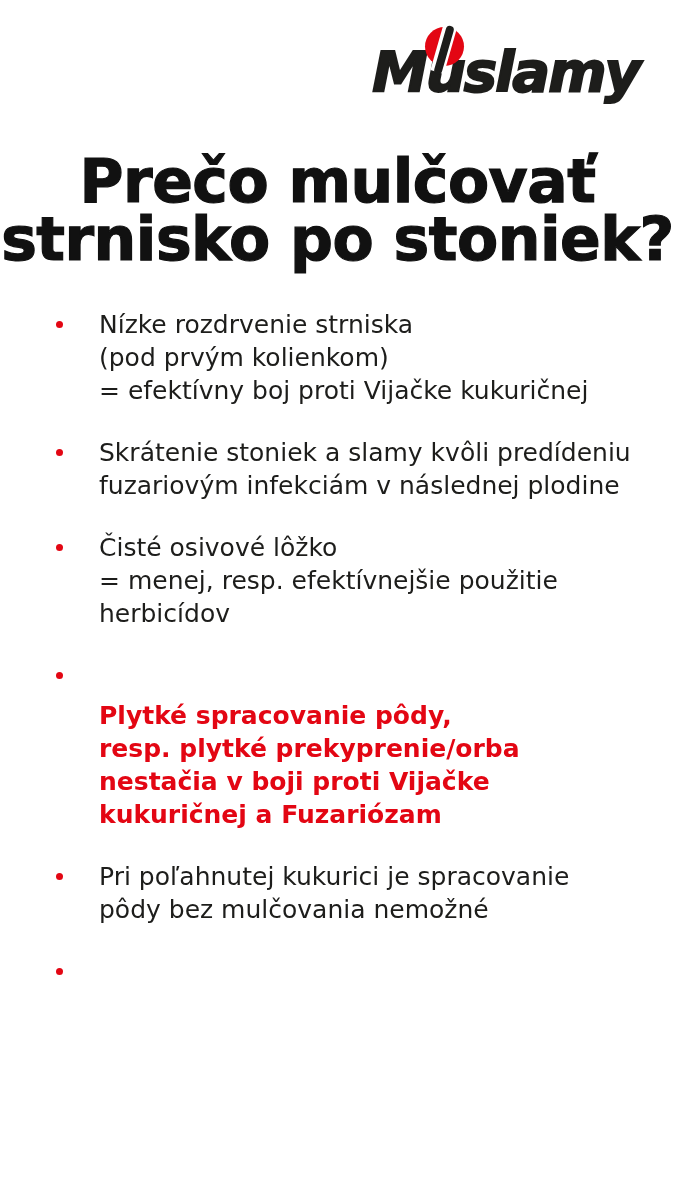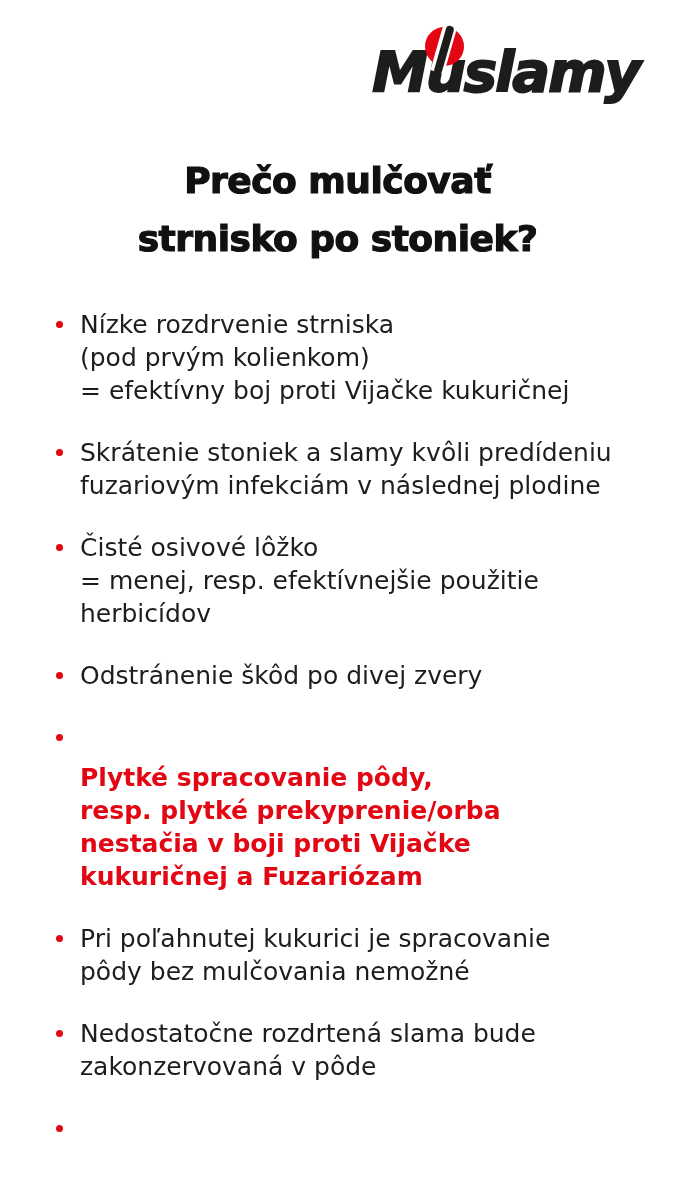--- a/index.html
+++ b/index.html
@@ -75,40 +75,41 @@
     height: 50px;
     background: var(--text);
     border-radius: 4px;
     transform: translateX(-50%) rotate(16deg);
   }
 
   
   .title {
     margin-top: 52px;
     text-align: center;
-    font-size: 36px;
+    font-size: 60px;
     line-height: 58px;
     font-weight: bold;
     color: #111111;
     -webkit-text-stroke: 1.2px #111111;
     letter-spacing: -0.5px;
   }
 
   
   .bullet-list {
     list-style: none;
     margin: 40px 28px 0 56px;
     padding: 0;
   }
   .bullet-list li {
     display: flex;
     align-items: flex-start;
     margin-bottom: 29px;
     font-size: 25px;
     line-height: 33px;
+    gap: 19px;
   }
   .bullet-dot {
     flex: 0 0 auto;
     width: 7px;
     height: 7px;
     margin: 13px 17px 0 0;
     border-radius: 50%;
     background: var(--accent);
   }
   .item-text {
@@ -144,39 +145,30 @@
     <li>
       <span class="bullet-dot"></span>
       <span class="item-text">Skrátenie stoniek a slamy kvôli predídeniu
 fuzariovým infekciám  v následnej plodine</span>
     </li>
     <li>
       <span class="bullet-dot"></span>
       <span class="item-text">Čisté osivové lôžko
 = menej, resp. efektívnejšie použitie herbicídov</span>
     </li>
-    <li>
-      <span class="bullet-dot"></span>
-      <span class="item-text">Odstránenie škôd po divej zvery</span>
-    </li>
     <li class="emphasis">
       <span class="bullet-dot"></span>
       <span class="item-text">Plytké spracovanie pôdy,
 resp. plytké prekyprenie/orba
 nestačia v boji proti Vijačke
 kukuričnej a Fuzariózam</span>
     </li>
     <li>
       <span class="bullet-dot"></span>
       <span class="item-text">Pri poľahnutej kukurici je spracovanie
 pôdy bez mulčovania nemožné</span>
     </li>
     <li>
       <span class="bullet-dot"></span>
-      <span class="item-text">Nedostatočne rozdrtená slama bude
-zakonzervovaná v pôde</span>
-    </li>
-    <li>
-      <span class="bullet-dot"></span>
     </li>
   </ul>
 
 </div>
 
 </body></html>

